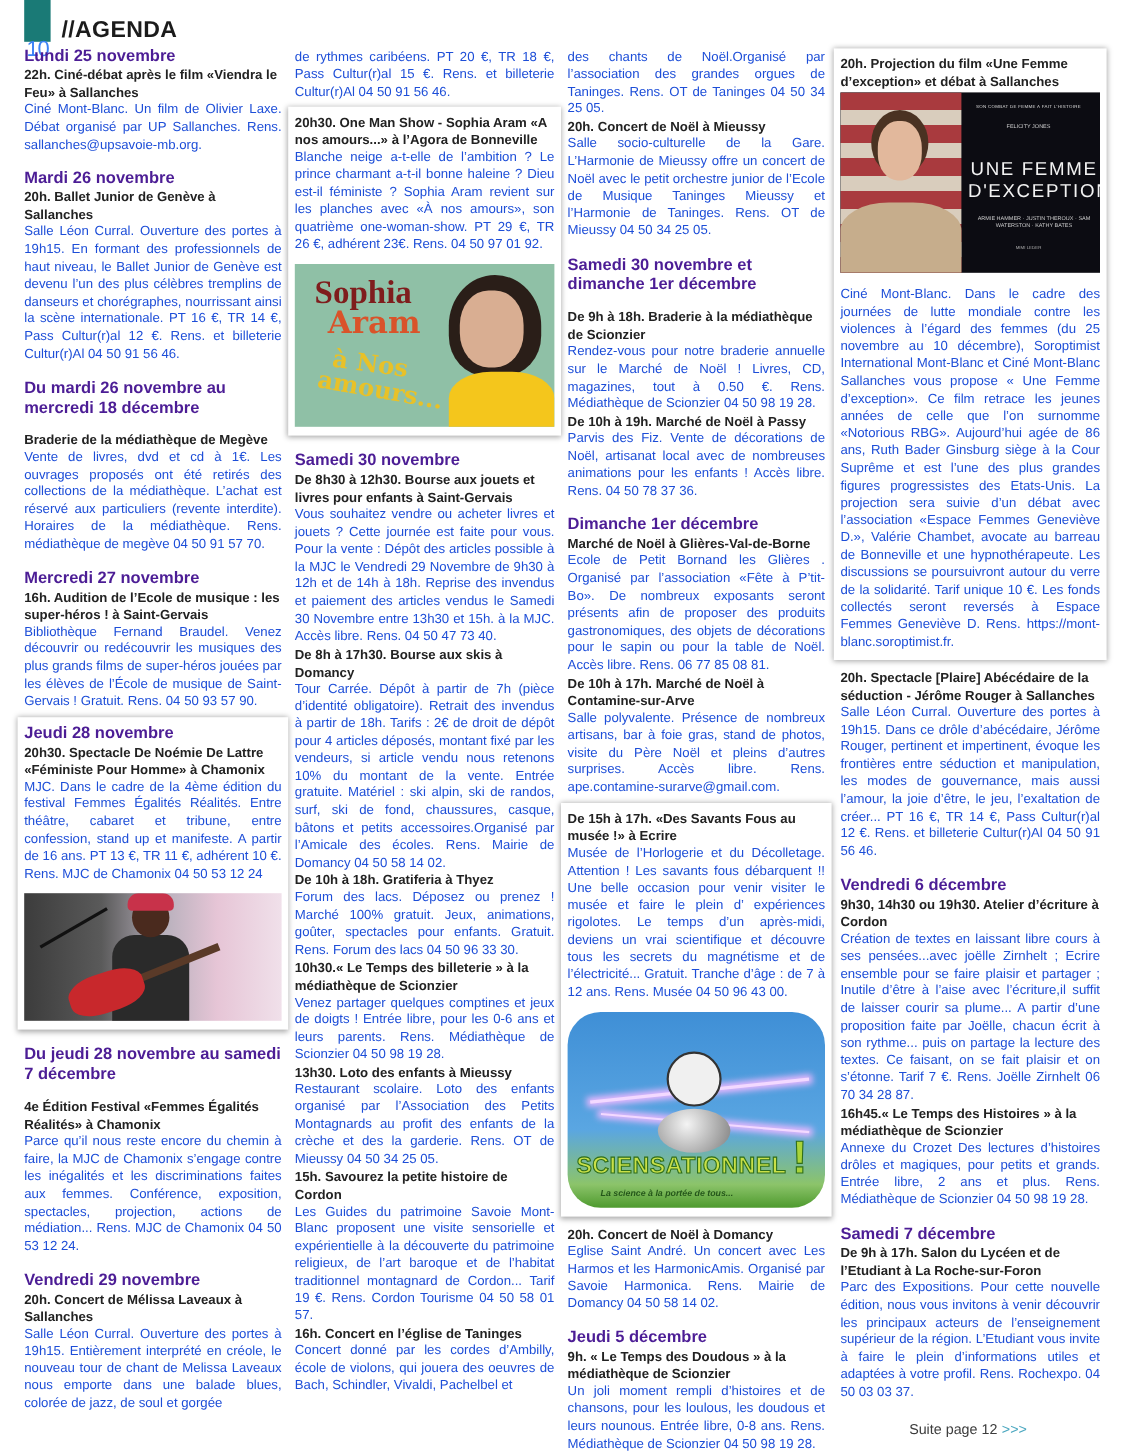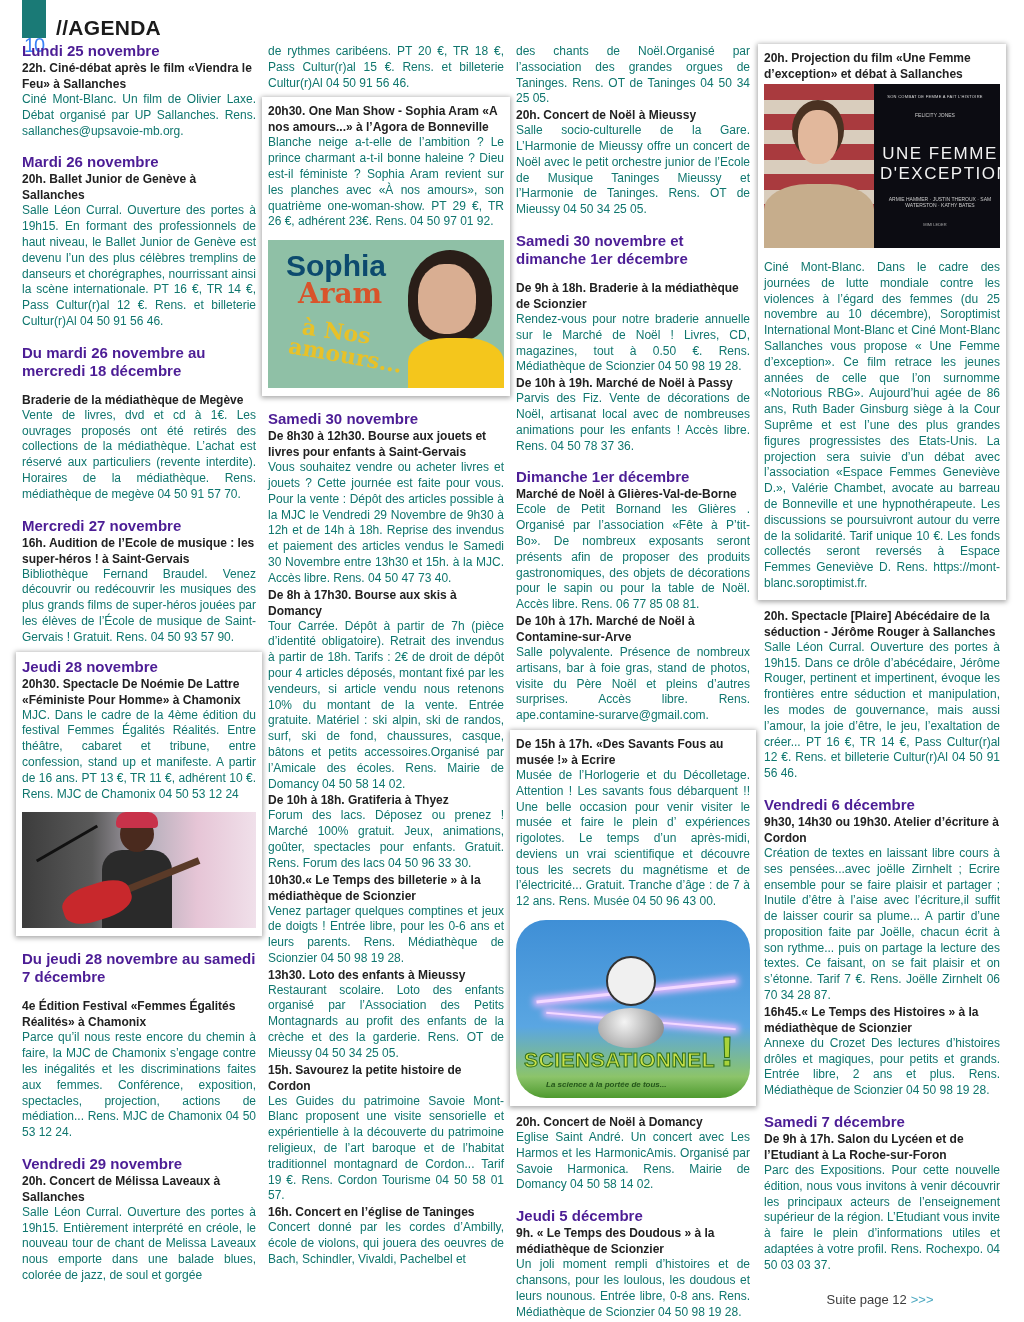--- a/index.html
+++ b/index.html
@@ -14,39 +14,39 @@
   .col { position: absolute; top: 42px; }
   .c1 { left: 22px; width: 234px; }
   .c2 { left: 268px; width: 236px; top: 44px; }
   .c3 { left: 516px; width: 234px; top: 44px; }
   .c4 { left: 764px; width: 236px; top: 44px; }
 
   .day { color: #4c1d95; font-weight: 700; font-size: 15px; line-height: 18px; margin-top: 14px; }
   .day:first-child { margin-top: 0; }
   .day.multi { margin-bottom: 12px; }
   .ev-title { font-weight: 700; font-size: 12px; line-height: 16px; color: #222; }
-  .ev-body { font-size: 12px; line-height: 15.8px; text-align: justify; color: #0f766e; hyphens: auto; }
+  .ev-body { font-size: 12px; line-height: 15.8px; text-align: justify; color: #1d4ed8; hyphens: auto; }
   .ev { margin-bottom: 0; }
 
   .box { background: #fff; box-shadow: 0 1px 5px 1px rgba(0,0,0,0.35); padding: 6px 6px 8px 6px; margin: 6px -6px 8px -6px; }
 
   .img { position: relative; overflow: hidden; margin-top: 10px; }
 
   
   .img-guitar { height: 116px; background: linear-gradient(90deg, #3c3c3c 0%, #5a5a5a 30%, #b9b1bd 55%, #e6c5d6 75%, #f0e0ea 100%); }
   .img-guitar .head { position: absolute; left: 98px; top: 4px; width: 34px; height: 36px; border-radius: 50%; background: #4a2a1e; }
   .img-guitar .wrap { position: absolute; left: 94px; top: 0; width: 42px; height: 16px; background: #c8324a; border-radius: 10px 10px 4px 4px; }
   .img-guitar .body { position: absolute; left: 80px; top: 38px; width: 70px; height: 80px; background: #2a2a2a; border-radius: 20px 20px 0 0; }
   .img-guitar .guitar { position: absolute; left: 40px; top: 72px; width: 70px; height: 36px; background: #c8282c; border-radius: 40%; transform: rotate(-18deg); }
   .img-guitar .neck { position: absolute; left: 100px; top: 60px; width: 80px; height: 7px; background: #5a3a28; transform: rotate(-22deg); }
   .img-guitar .mic { position: absolute; left: 10px; top: 30px; width: 70px; height: 3px; background: #111; transform: rotate(-30deg); }
 
   
   .img-aram { height: 148px; background: #8fc0a6; }
-  .img-aram .n1 { position: absolute; left: 18px; top: 12px; font-family: Liberation Sans, sans-serif; font-weight: 700; color: #0c4a6e; font-size: 30px; line-height: 28px; }
+  .img-aram .n1 { position: absolute; left: 18px; top: 12px; font-family: Liberation Serif, serif; font-weight: 700; color: #7f1d1d; font-size: 30px; line-height: 28px; }
   .img-aram .n2 { position: absolute; left: 30px; top: 40px; font-family: "DejaVu Serif", serif; font-weight: 700; color: #d9532a; font-size: 28px; line-height: 28px; }
   .img-aram .t1 { position: absolute; left: 34px; top: 78px; font-family: "DejaVu Serif", serif; font-weight: 700; color: #e8c128; font-size: 22px; transform: rotate(8deg); }
   .img-aram .t2 { position: absolute; left: 20px; top: 102px; font-family: "DejaVu Serif", serif; font-weight: 700; color: #e8c128; font-size: 22px; transform: rotate(10deg); }
   .img-aram .hair { position: absolute; left: 140px; top: 10px; width: 84px; height: 92px; border-radius: 50% 50% 40% 40%; background: #2a1e18; }
   .img-aram .face { position: absolute; left: 150px; top: 24px; width: 58px; height: 70px; border-radius: 45%; background: #d9ae92; }
   .img-aram .shirt { position: absolute; left: 140px; top: 98px; width: 96px; height: 60px; border-radius: 40% 40% 0 0; background: #f4c61c; }
 
   
   .img-sci { height: 178px; background: linear-gradient(180deg, #3f8fd6 0%, #5aa6e2 60%, #8cc46a 88%, #4e9a2e 100%); border-radius: 30px; }
   .img-sci .glow { position: absolute; left: 20px; top: 70px; width: 200px; height: 3px; background: #f3d9ff; box-shadow: 0 0 6px 3px #e9b8ff; transform: rotate(-6deg); }

